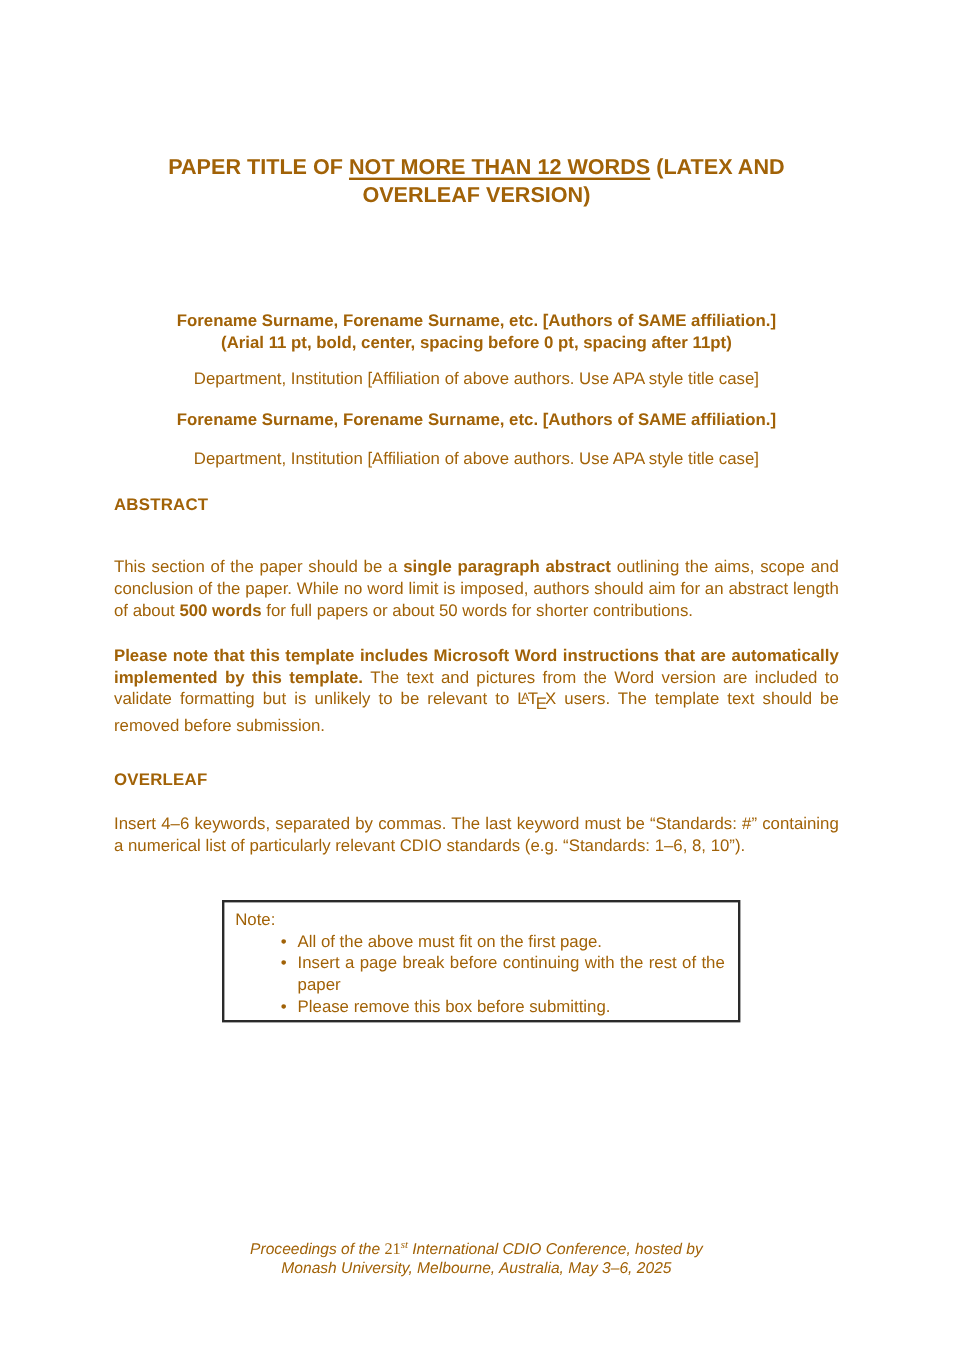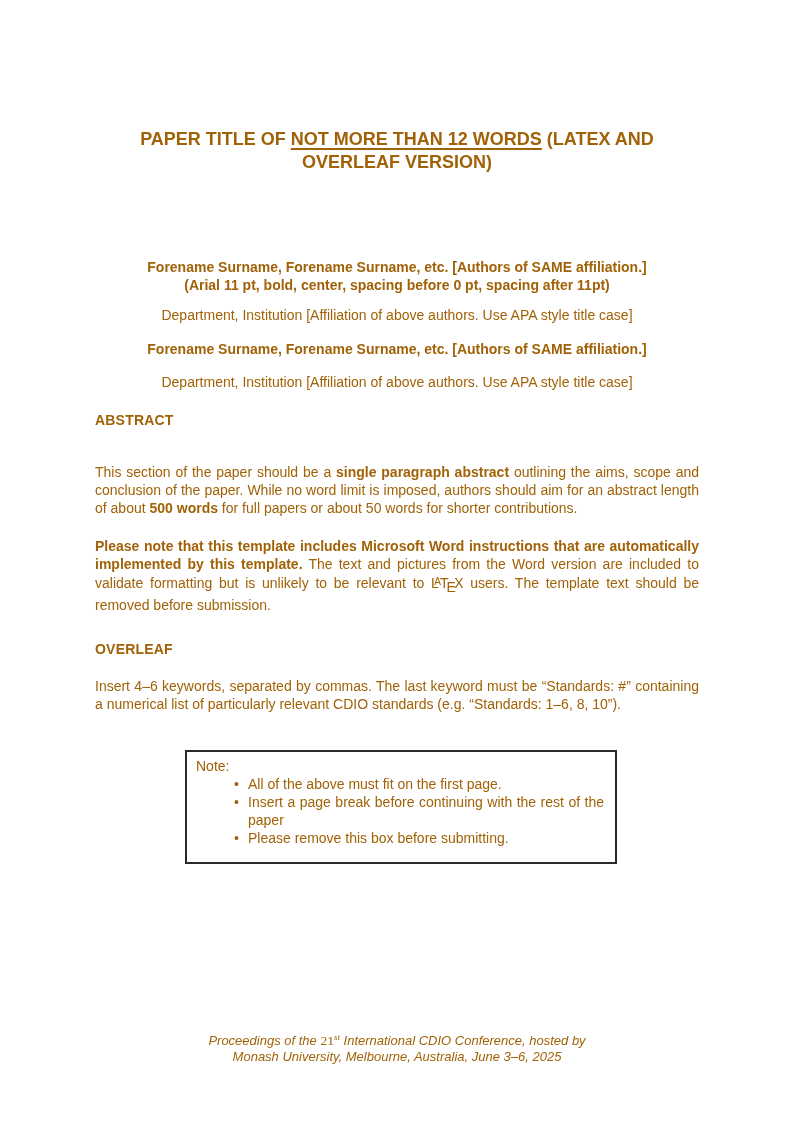--- a/index.html
+++ b/index.html
@@ -72,21 +72,21 @@
   .latex .lx-e {
     vertical-align: -0.26em;
     margin-left: -0.14em;
     margin-right: -0.12em;
   }
 
   .note-box {
     left: 185px;
     top: 750px;
     width: 432px;
-    height: 114px;
+    height: 102px;
     box-sizing: border-box;
     border: 2px solid #2a2a2a;
     font-size: 14px;
     line-height: 18px;
     padding: 5px 11px 0 9px;
   }
   .note-box ul {
     margin: 0;
     padding: 0 0 0 52px;
     list-style: none;
@@ -163,16 +163,16 @@
       <li><span class="bullet">•</span><span>All of the above must fit on the first page.</span></li>
       <li><span class="bullet">•</span><span>Insert a page break before continuing with the rest of the paper</span></li>
       <li><span class="bullet">•</span><span>Please remove this box before submitting.</span></li>
     </ul>
   </div>
 
   <div class="abs footer">
     <div>
       <span>Proceedings of the </span><span class="serif-num">21</span><sup>st</sup><span> International CDIO Conference, hosted by</span>
     </div>
-    <div>Monash University, Melbourne, Australia, June 3–6, 2025</div>
+    <div>Monash University, Melbourne, Australia, May 3–6, 2025</div>
   </div>
 
 </div>
 
 </body></html>

